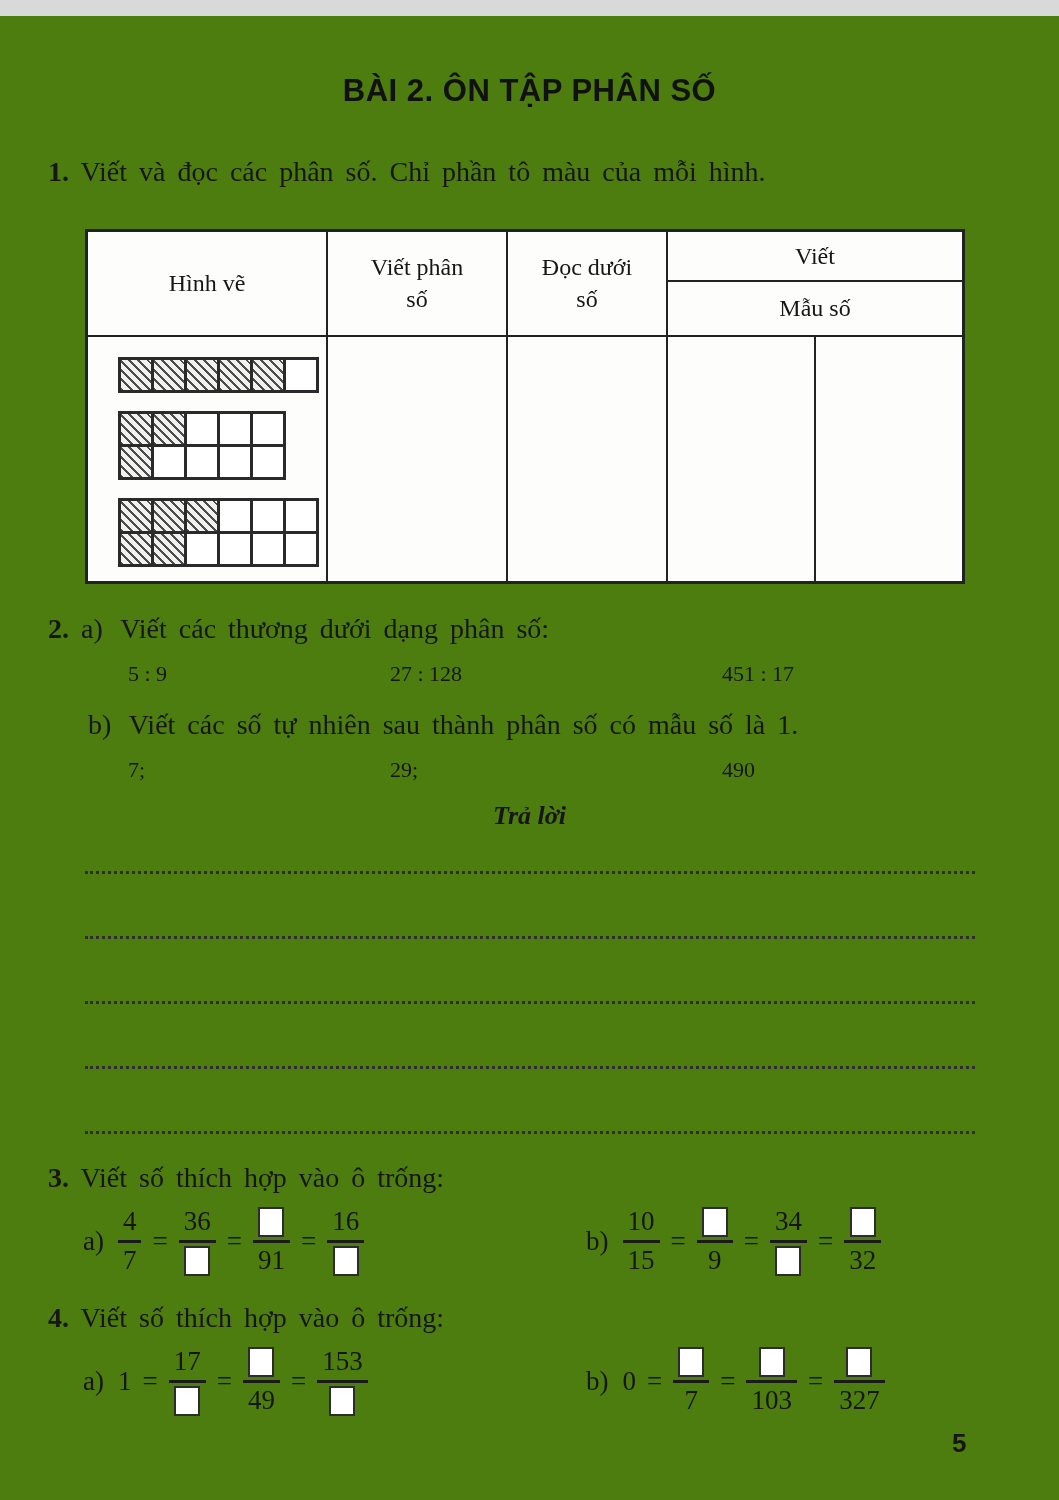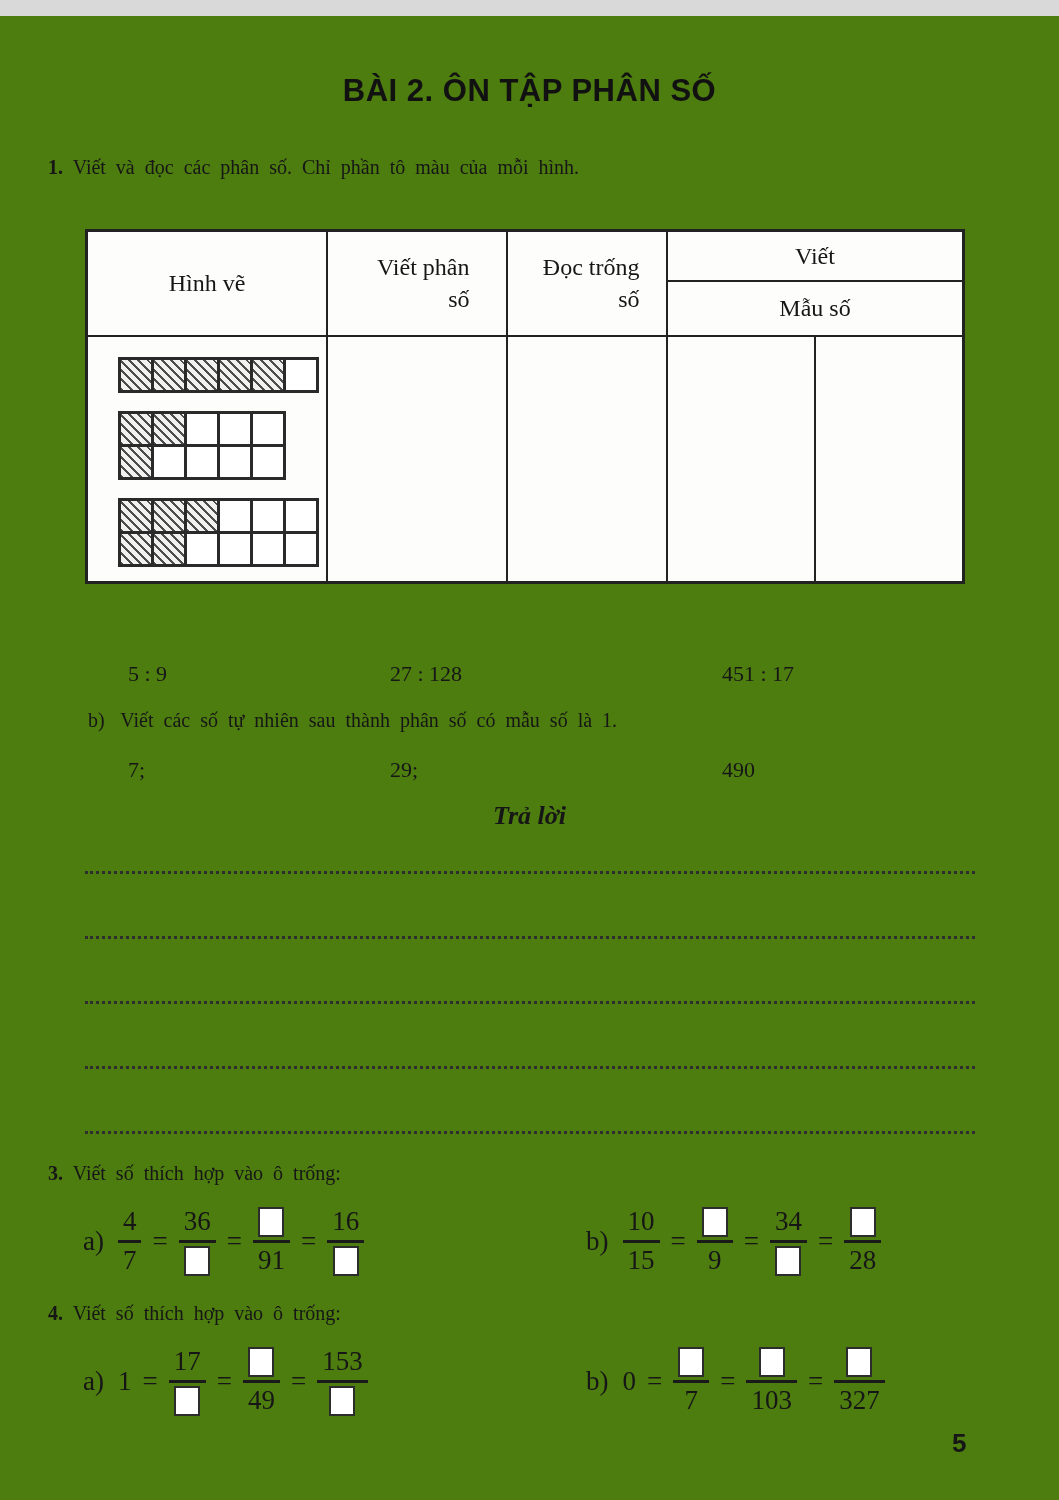--- a/index.html
+++ b/index.html
@@ -8,41 +8,41 @@
     background:#4d7c0f;color:#161616;overflow:hidden;
     font-family:"Liberation Serif",serif;
   }
   
   .title{
     position:absolute;top:57px;left:0;width:100%;text-align:center;
     font-family:"Liberation Sans",sans-serif;font-weight:bold;
     font-size:31px;letter-spacing:.5px;color:#111;
   }
   
-  .qline{position:absolute;font-size:20px;white-space:nowrap;word-spacing:5px;}
+  .qline{position:absolute;font-size:28px;white-space:nowrap;word-spacing:5px;}
   .qnum{font-weight:bold;}
   .sub-indent{margin-right:6px;}
   
   .otable{
     position:absolute;top:213px;left:85px;width:880px;height:355px;
     border:3px solid #222;box-sizing:border-box;display:flex;flex-direction:column;
     background:#fdfdfc;
   }
   .thead{display:flex;height:105px;border-bottom:2.5px solid #222;box-sizing:border-box;}
   .tbody{display:flex;flex:1;}
   .c1{width:240px;}
   .c2{width:180px;}
   .c3{width:160px;}
   .c4{flex:1;}
   .bR{border-right:2.5px solid #222;}
   .th{
     display:flex;align-items:center;justify-content:center;text-align:center;
     font-size:24px;line-height:1.3;box-sizing:border-box;
   }
-  .th .wrapNarrow{display:inline-block;max-width:105px;text-align:right;}
+  .th .wrapNarrow{display:inline-block;max-width:105px;}
   .vgroup{display:flex;flex-direction:column;}
   .vtop{height:50px;border-bottom:2.5px solid #222;box-sizing:border-box;
         display:flex;align-items:center;justify-content:center;font-size:24px;}
   .vsub{flex:1;display:flex;}
   .vsub .th{flex:1;}
   .td{box-sizing:border-box;}
   .figs{display:flex;flex-direction:column;gap:18px;padding:20px 0 0 30px;}
   .figure{display:grid;gap:3px;background:#2a2a2a;padding:3px;width:max-content;}
   .figure .cell{width:30px;height:30px;background:#fff;}
   .figure .cell.hatch{
@@ -92,21 +92,21 @@
 
   <div class="otable">
     <div class="thead">
       <div class="th c1 bR">
         <span>Hình vẽ</span>
       </div>
       <div class="th c2 bR">
         <span class="wrapNarrow">Viết phân số</span>
       </div>
       <div class="th c3 bR">
-        <span class="wrapNarrow">Đọc trống số</span>
+        <span class="wrapNarrow">Đọc dưới số</span>
       </div>
       <div class="c4 vgroup">
         <div class="vtop">
           <span>Viết</span>
         </div>
         <div class="vsub">
           <div class="th">
             <span>Mẫu số</span>
           </div>
         </div>
@@ -151,20 +151,25 @@
       </div>
       <div class="td c2 bR"></div>
       <div class="td c3 bR"></div>
       <div class="td c4 vsub">
         <div class="th bR"></div>
         <div class="th"></div>
       </div>
     </div>
   </div>
 
+  <div class="qline" style="top:597px;left:48px;">
+    <span class="qnum">2.</span>
+    <span class="sub-indent">a)</span>
+    <span>Viết các thương dưới dạng phân số:</span>
+  </div>
   <div class="itemrow" style="top:645px;">
     <span class="it1" style="top:645px;">5 : 9</span>
     <span class="it2" style="top:645px;">27 : 128</span>
     <span class="it3" style="top:645px;">451 : 17</span>
   </div>
 
   <div class="qline" style="top:693px;left:88px;">
     <span class="sub-indent">b)</span>
     <span>Viết các số tự nhiên sau thành phân số có mẫu số là 1.</span>
   </div>
@@ -242,21 +247,21 @@
         <span class="fden">
           <span class="box"></span>
         </span>
       </span>
       <span class="eqsign">=</span>
       <span class="frac">
         <span class="fnum">
           <span class="box"></span>
         </span>
         <span class="fbar"></span>
-        <span class="fden">28</span>
+        <span class="fden">32</span>
       </span>
     </div>
 
   <div class="qline" style="top:1286px;left:48px;">
     <span class="qnum">4.</span>
     <span>Viết số thích hợp vào ô trống:</span>
   </div>
   <div class="equation" style="top:1328px;left:83px;">
       <span class="eqlabel">a)</span>
       <span class="plain">1</span>

